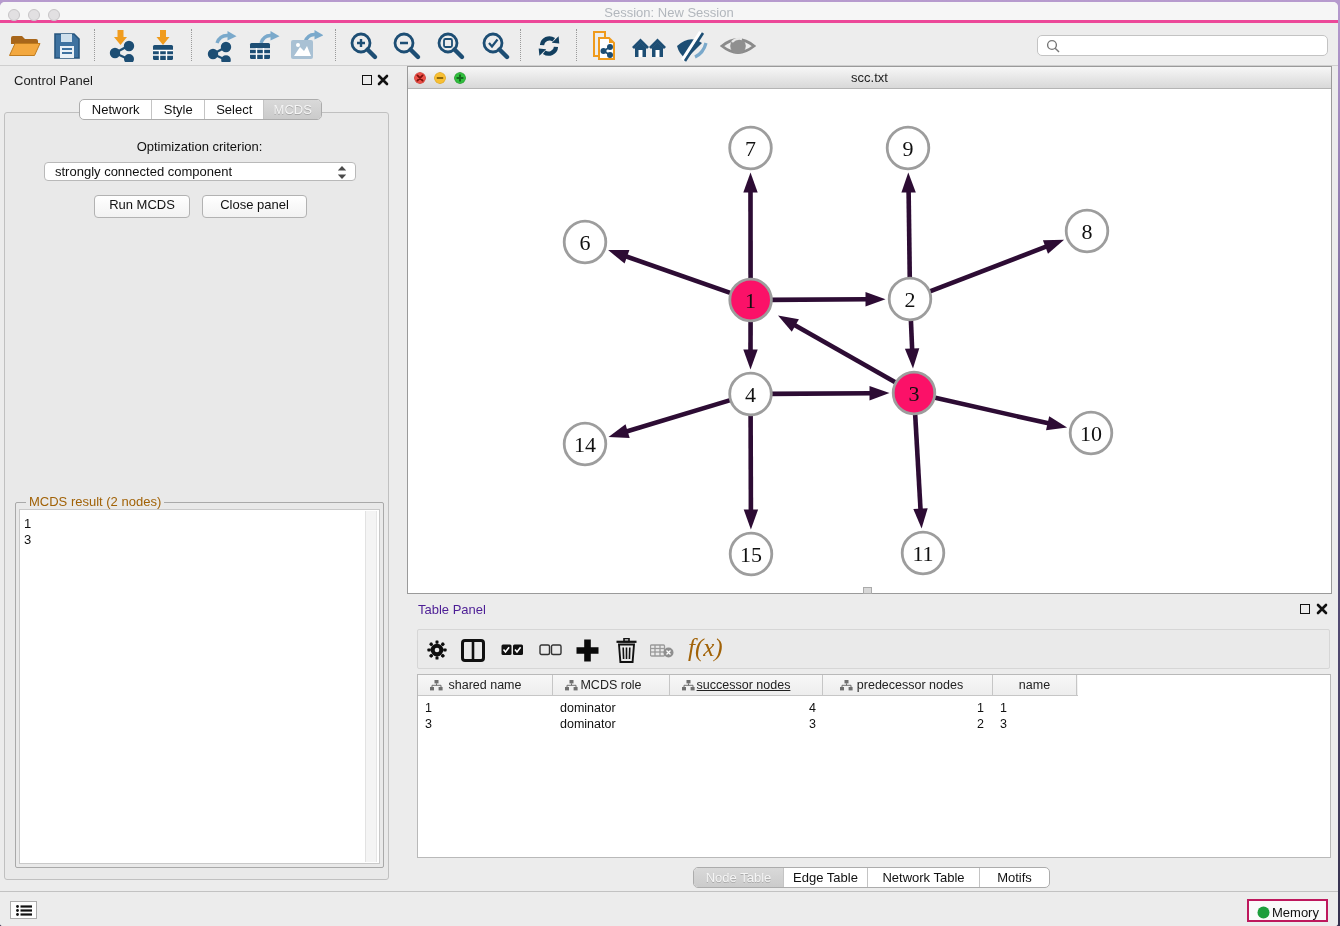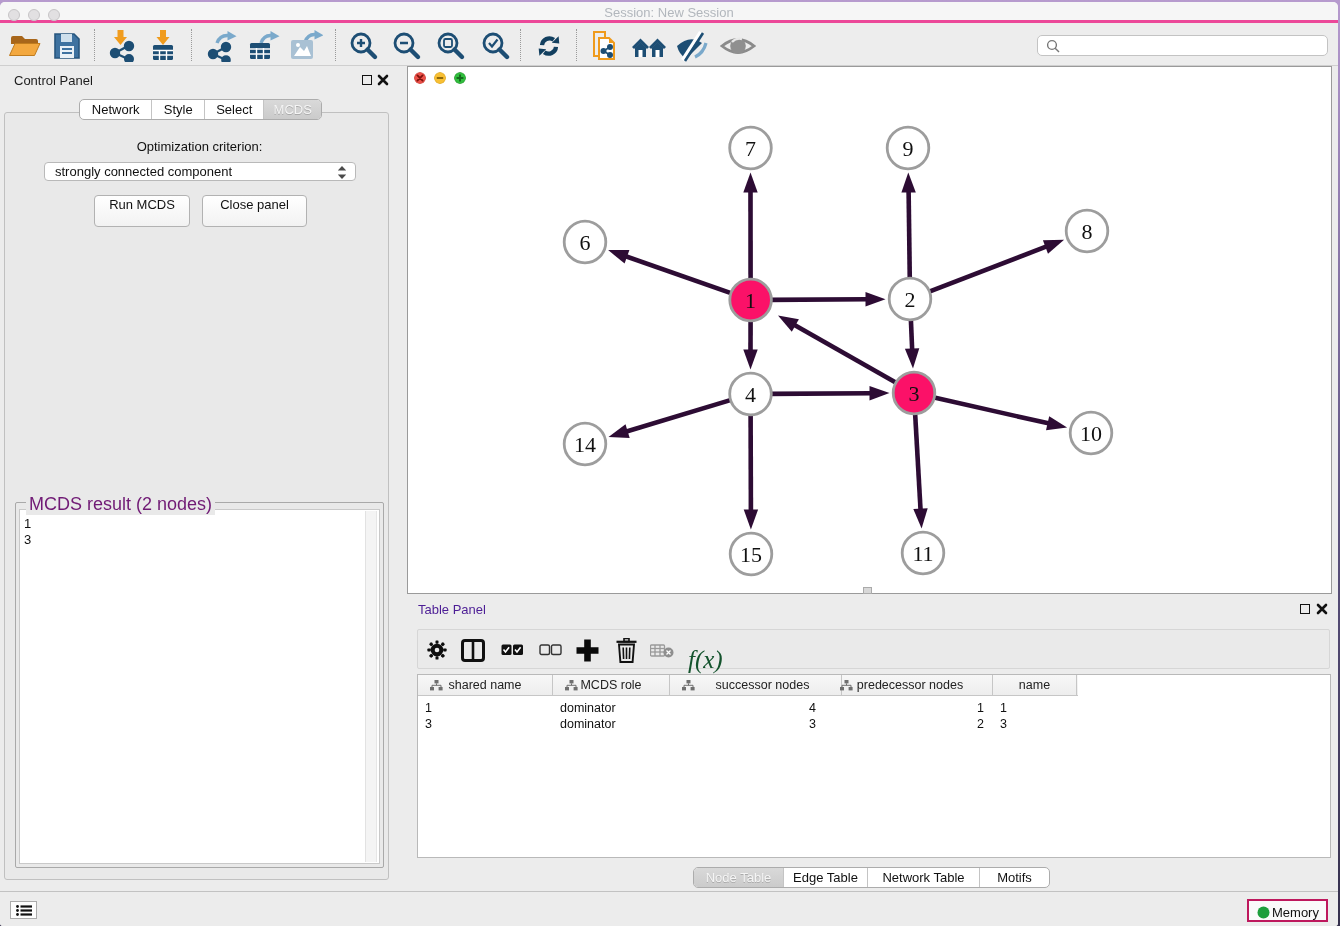--- a/index.html
+++ b/index.html
@@ -17,23 +17,23 @@
 
 #cp-title { position:absolute; left:14px; top:71px; font-size:13px; color:#1c1c1c; }
 #cp-pane { position:absolute; left:4px; top:110px; width:385px; height:768px; background:#e9e9e9; border:1px solid #c0c0c0; border-radius:3px; }
 .seg { position:absolute; display:flex; border:1px solid #acacac; border-radius:5px; background:#fff; overflow:hidden; }
 .seg div { font-size:13px; color:#111; text-align:center; border-left:1px solid #c4c4c4; display:flex; align-items:center; justify-content:center; font-weight:500;}
 .seg div:first-child { border-left:none; }
 .seg div.sel { background:linear-gradient(180deg,#d9d9d9,#cbcbcb); color:#f5f5f5; text-shadow:0 1px 0 #aaa; }
 #cp-tabs { left:79px; top:97px; width:243px; height:21px;justify-content:space-between; }
 #opt-label { position:absolute; left:0; width:399px; top:137px; text-align:center; font-size:13px; color:#111; }
 #opt-select { position:absolute; left:44px; top:160px; width:312px; height:19px; background:#fff; border:1px solid #b9b9b9; border-radius:4px; font-size:13px; color:#111; line-height:17px; padding-left:10px; }
-.btn { position:absolute; height:32px; background:linear-gradient(180deg,#ffffff,#f2f2f2); border:1px solid #b2b2b2; border-radius:4px; font-size:13px; color:#111; text-align:center; line-height:18px; }
+.btn { position:absolute; height:23px; background:linear-gradient(180deg,#ffffff,#f2f2f2); border:1px solid #b2b2b2; border-radius:4px; font-size:13px; color:#111; text-align:center; line-height:18px; }
 #grp { position:absolute; left:15px; top:500px; width:369px; height:366px; border:1px solid #a9a9a9; border-radius:2px; }
-#grp-label { position:absolute; left:26px; top:492px; font-size:18px; color:#701a75; background:#e9e9e9; padding:0 3px; }
+#grp-label { position:absolute; left:26px; top:492px; font-size:13px; color:#a16207; background:#e9e9e9; padding:0 3px; }
 #grp-white { position:absolute; left:3px; top:6px; right:3px; bottom:3px; background:#fff; border:1px solid #c9c9c9; }
 
 #netframe { position:absolute; left:407px; top:64px; width:925px; height:528px; border:1px solid #9a9a9a; background:#fff; }
 #nf-title { position:absolute; left:0; top:0; width:100%; height:22px; background:linear-gradient(180deg,#f7f7f7,#d8d8d8); border-bottom:1px solid #b4b4b4; text-align:center; font-size:13px; color:#222; line-height:22px; }
 .mac { position:absolute; top:5px; width:12px; height:12px; border-radius:50%; }
 #canvas { position:absolute; left:0; top:23px; width:923px; height:503px; background:#fff; }
 
 #tp { position:absolute; left:399px; top:592px; width:933px; height:299px; background:#ececec; }
 #tp-title { position:absolute; left:19px; top:8px; font-size:13px; color:#4c1d95; }
 #tp-toolbar { position:absolute; left:18px; top:35px; right:2px; height:40px; background:#eaeaea; border:1px solid #d6d6d6; border-radius:2px; }
@@ -219,20 +219,21 @@
   <div class="btn" style="left:94px; top:193px; width:96px;">Run MCDS</div>
   <div class="btn" style="left:202px; top:193px; width:105px;">Close panel</div>
   <div id="grp">
     <div id="grp-white">
       <div style="position:absolute; left:4px; top:6px; font-size:13px; color:#111; line-height:16px;">1<br>3</div>
       <div style="position:absolute; right:2px; top:1px; bottom:1px; width:12px; background:#f4f4f4; border-left:1px solid #e2e2e2; border-right:1px solid #e6e6e6;"></div>
     </div>
   </div>
   <div id="grp-label">MCDS result (2 nodes)</div>
   <div id="netframe">
+    <div id="nf-title">scc.txt</div>
     <svg class="mac" style="left:6px" width="12" height="12" viewBox="0 0 12 12">
       <circle cx="6" cy="6" r="5.6" fill="#ec5048" stroke="#ca3f37" stroke-width="0.8"></circle>
       <path d="M3.4,3.4 L8.6,8.6 M8.6,3.4 L3.4,8.6" stroke="#7e120c" stroke-width="1.8" stroke-linecap="round"></path>
     </svg>
     <svg class="mac" style="left:26px" width="12" height="12" viewBox="0 0 12 12">
       <circle cx="6" cy="6" r="5.6" fill="#f8bf33" stroke="#daa41e" stroke-width="0.8"></circle>
       <line x1="2.8" y1="6" x2="9.2" y2="6" stroke="#8f690b" stroke-width="2"></line>
     </svg>
     <svg class="mac" style="left:46px" width="12" height="12" viewBox="0 0 12 12">
       <circle cx="6" cy="6" r="5.6" fill="#30bf3d" stroke="#27962f" stroke-width="0.8"></circle>
@@ -350,27 +351,27 @@
       </svg>
       <svg style="position:absolute;left:232px;top:14px" width="24" height="14" viewBox="0 0 24 14">
         <rect x="0.5" y="1" width="14" height="11" rx="1" fill="none" stroke="#9a9a9a" stroke-width="1.3"></rect>
         <line x1="0.5" y1="4.5" x2="14.5" y2="4.5" stroke="#9a9a9a" stroke-width="1.3"></line>
         <line x1="0.5" y1="8" x2="14.5" y2="8" stroke="#9a9a9a" stroke-width="1.3"></line>
         <line x1="5" y1="1" x2="5" y2="12" stroke="#9a9a9a" stroke-width="1.3"></line>
         <line x1="10" y1="1" x2="10" y2="12" stroke="#9a9a9a" stroke-width="1.3"></line>
         <circle cx="18.5" cy="8.5" r="5" fill="#8f8f8f"></circle>
         <path d="M16.5,6.5 l4,4 M20.5,6.5 l-4,4" stroke="#fff" stroke-width="1.3"></path>
       </svg>
-      <div style="position:absolute;left:270px;top:16px;font-family:'Liberation Serif',serif;font-style:italic;font-size:25px;color:#14532d;">f(x)</div>
+      <div style="position:absolute;left:270px;top:4px;font-family:'Liberation Serif',serif;font-style:italic;font-size:25px;color:#a16207;">f(x)</div>
     </div>
     <div id="tbl">
       <div id="tbl-head">
         <div class="th" style="left:0;width:135px;">shared name</div>
         <div class="th" style="left:135px;width:117px;">MCDS role</div>
-        <div class="th" style="left:266px;width:158px;">successor nodes</div>
+        <div class="th" style="left:247px;width:158px;text-decoration:underline;">successor nodes</div>
         <div class="th" style="left:410px;width:165px;">predecessor nodes</div>
         <div class="th" style="left:575px;width:84px;border-right:1px solid #c6c6c6;">name</div>
       </div>
       <svg class="treeic" style="left:12px" width="13" height="11" viewBox="0 0 13 11">
           <g fill="#6f6f6f">
             <rect x="4.5" y="0" width="4" height="3.4"></rect>
             <rect x="0" y="7" width="4" height="3.4"></rect>
             <rect x="8.6" y="7" width="4" height="3.4"></rect>
           </g>
           <path d="M6.5,3.4 V5.3 M2,7 V5.3 H11 V7" stroke="#6f6f6f" stroke-width="1" fill="none"></path>

